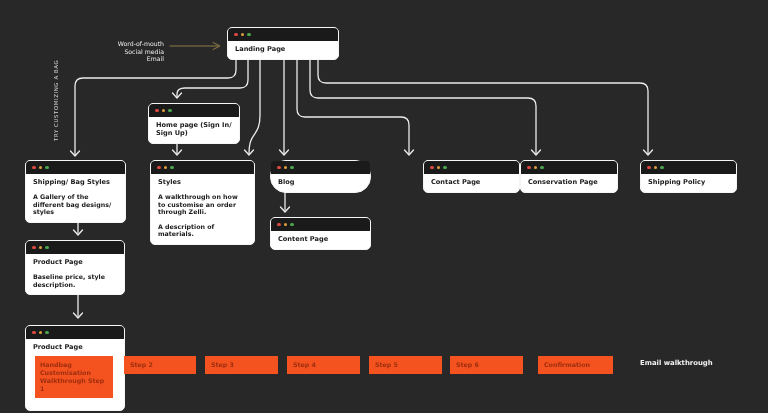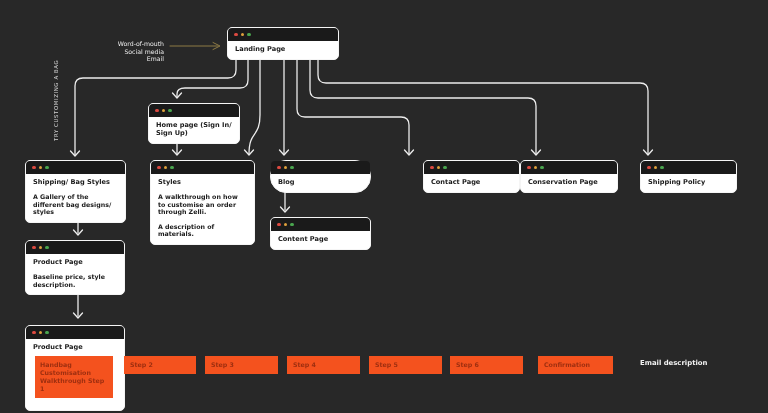--- a/index.html
+++ b/index.html
@@ -249,15 +249,15 @@
     </div>
   </div>
 
   <div class="orange-box step step-2">Step 2</div>
   <div class="orange-box step step-3">Step 3</div>
   <div class="orange-box step step-4">Step 4</div>
   <div class="orange-box step step-5">Step 5</div>
   <div class="orange-box step step-6">Step 6</div>
   <div class="orange-box step step-7">Confirmation</div>
 
-  <div class="email-confirm">Email description</div>
+  <div class="email-confirm">Email walkthrough</div>
 
 </div>
 
 </body></html>

